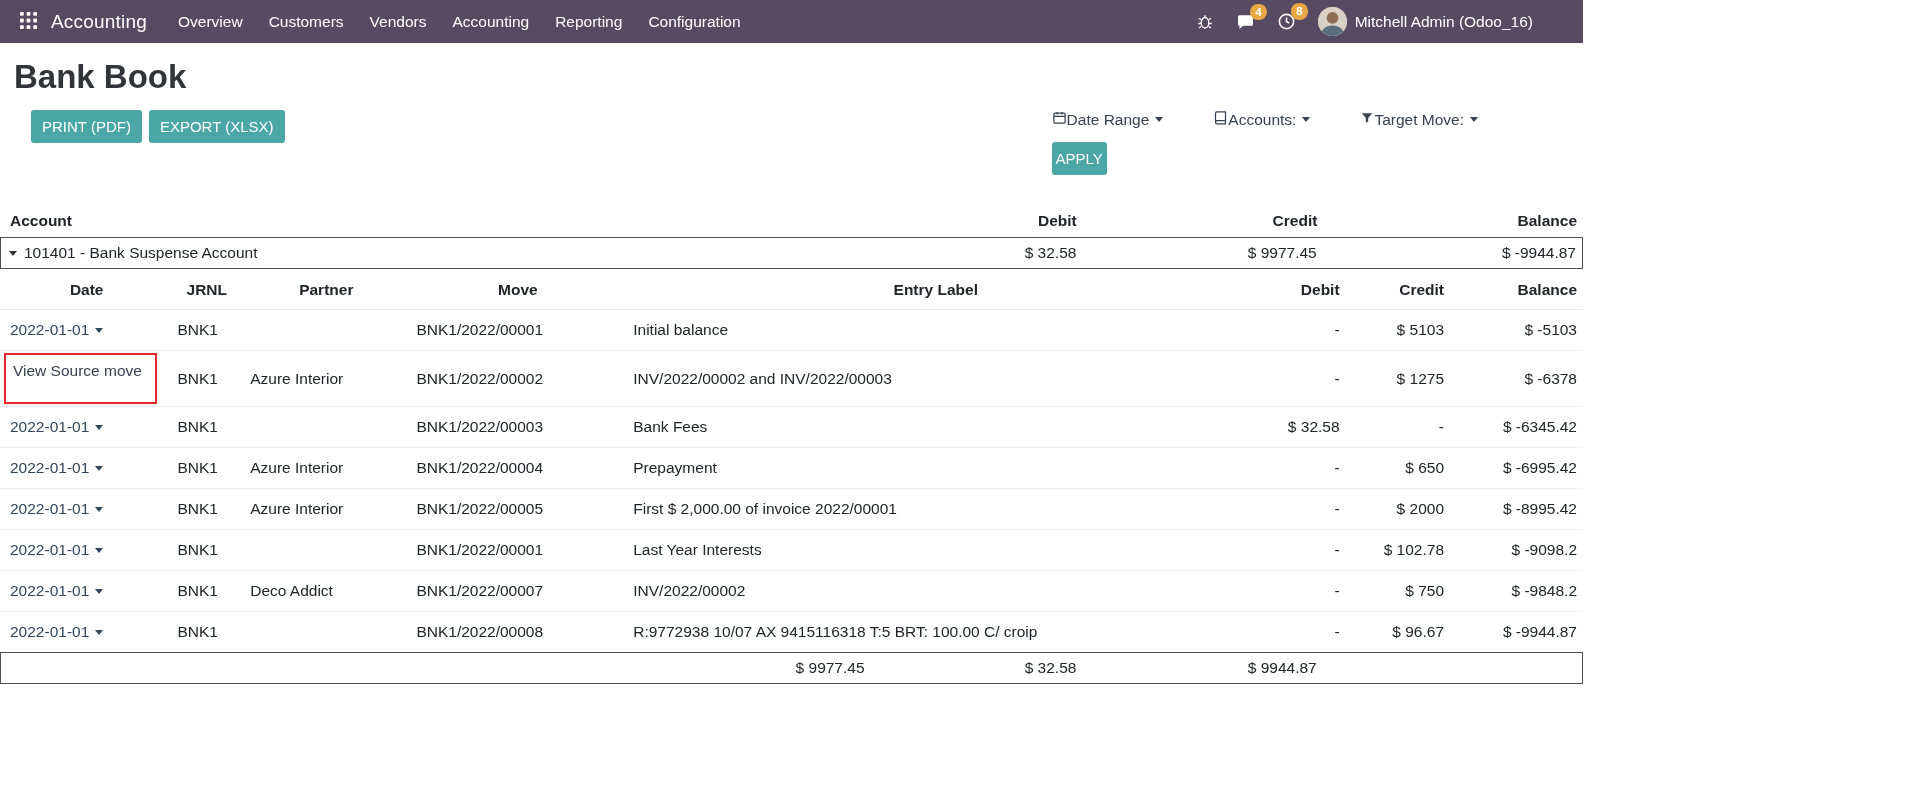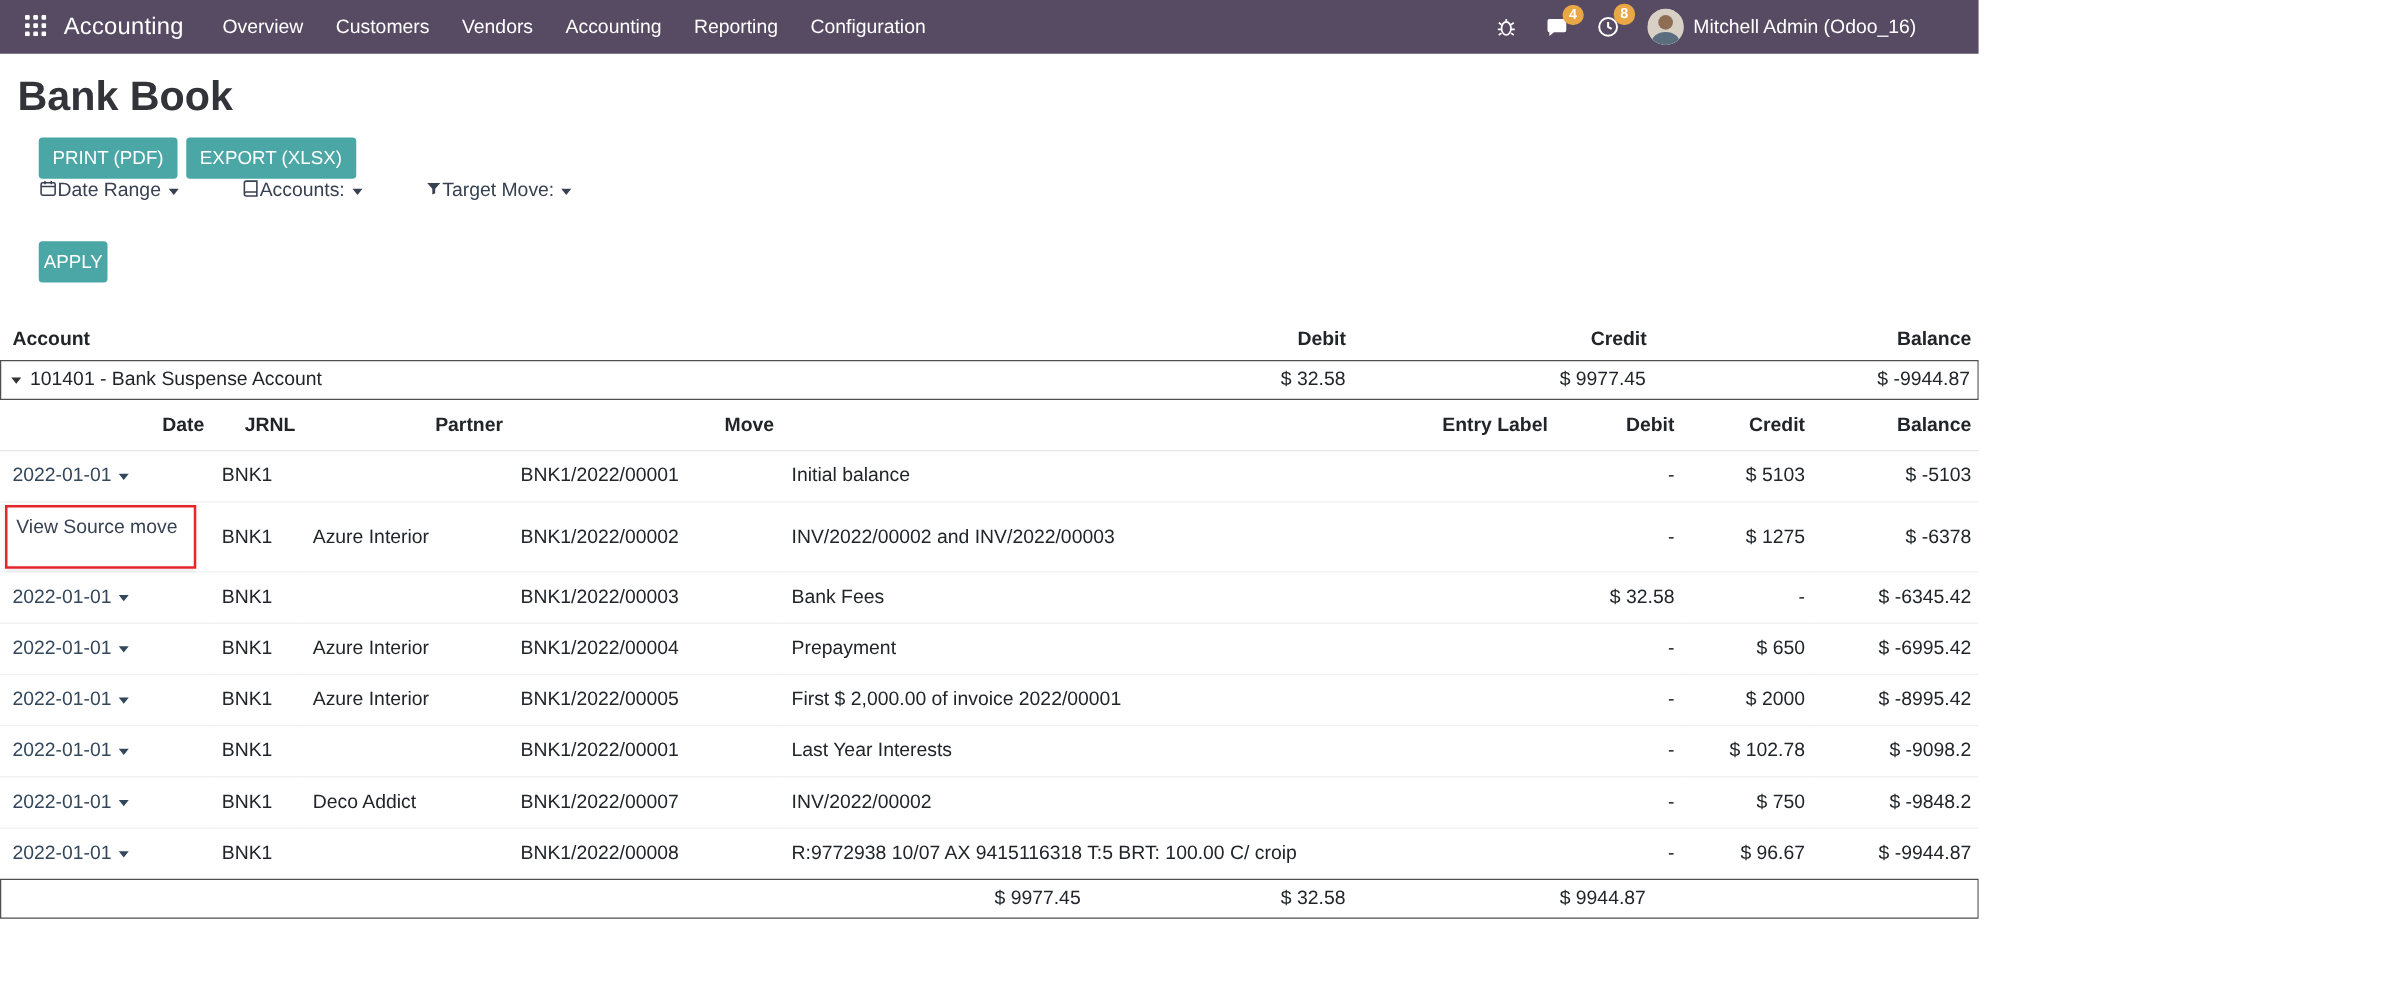--- a/index.html
+++ b/index.html
@@ -36,31 +36,31 @@
   .user { display: flex; align-items: center; gap: 8px; cursor: pointer; }
   .avatar { width: 29px; height: 29px; border-radius: 50%; overflow: hidden; display: block; background: #d8cfc5; }
   .user-name { font-size: 15.5px; white-space: nowrap; }
 
   
   .page-title {
     font-size: 33px; font-weight: 700;
     color: var(--heading-text, #32343a);
     margin: 15px 0 12px 14px;
   }
-  .controls { display: flex; justify-content: space-between; align-items: flex-start; padding: 2px 105px 0 31px; flex-direction: column; }
+  .controls { display: flex; justify-content: space-between; align-items: flex-start; padding: 2px 105px 0 31px; }
   .left-buttons { display: flex; gap: 7px; }
   .btn {
     background: var(--accent-teal, #4ba6a6); color: #fff;
     border: none; font-family: inherit; font-size: 15px;
     padding: 8px 11px; border-radius: 3px; cursor: pointer; white-space: nowrap;
   }
   .filters { display: flex; flex-direction: column; align-items: flex-start; }
   .filter-row { display: flex; gap: 50px; }
   .filter { display: flex; align-items: center; gap: 0; font-size: 15.5px; color: #374151; cursor: pointer; white-space: nowrap; }
-  .apply-btn { margin-top: 30px; padding: 8px 4px; }
+  .apply-btn { margin-top: 13px; padding: 8px 4px; }
 
   .caret {
     display: inline-block; width: 0; height: 0;
     border-left: 4px solid transparent; border-right: 4px solid transparent;
     border-top: 5px solid currentColor; margin-left: 6px;
   }
 
   
   .report { margin-top: 30px; }
   .acct-grid { display: grid; grid-template-columns: 55% 13.4% 15.2% 1fr; align-items: center; }
@@ -70,21 +70,21 @@
   .acct-group { border: 1px solid #4f4f4f; padding: 6px 0; font-size: 15.5px; background: #fff; }
   .acct-group .name-cell { padding-left: 8px; display: flex; align-items: center; gap: 7px; }
   .caret-down {
     display: inline-block; width: 0; height: 0;
     border-left: 4px solid transparent; border-right: 4px solid transparent;
     border-top: 5px solid #333; cursor: pointer;
   }
 
   table.lines { width: 100%; border-collapse: collapse; table-layout: fixed; margin-top: 2px; }
   .lines th {
-    font-weight: 700; font-size: 15.5px; text-align: right;
+    font-weight: 700; font-size: 15.5px; text-align: center;
     padding: 10px 6px 10px 8px; border-bottom: 1px solid #e4e6e9;
   }
   .lines td { font-size: 15.5px; padding: 11px 6px 11px 8px; border-bottom: 1px solid #eef0f2; }
   .lines th:first-child, .lines td:first-child { padding-left: 10px; }
   .lines th.num, .lines td.num { text-align: right; padding-right: 6px; }
   .lines tr:last-child td { border-bottom: none; }
 
   .date-link { color: var(--date-link, #33475c); cursor: pointer; display: inline-flex; align-items: center; white-space: nowrap; }
   .dropdown-item {
     display: inline-block; background: #fff;

